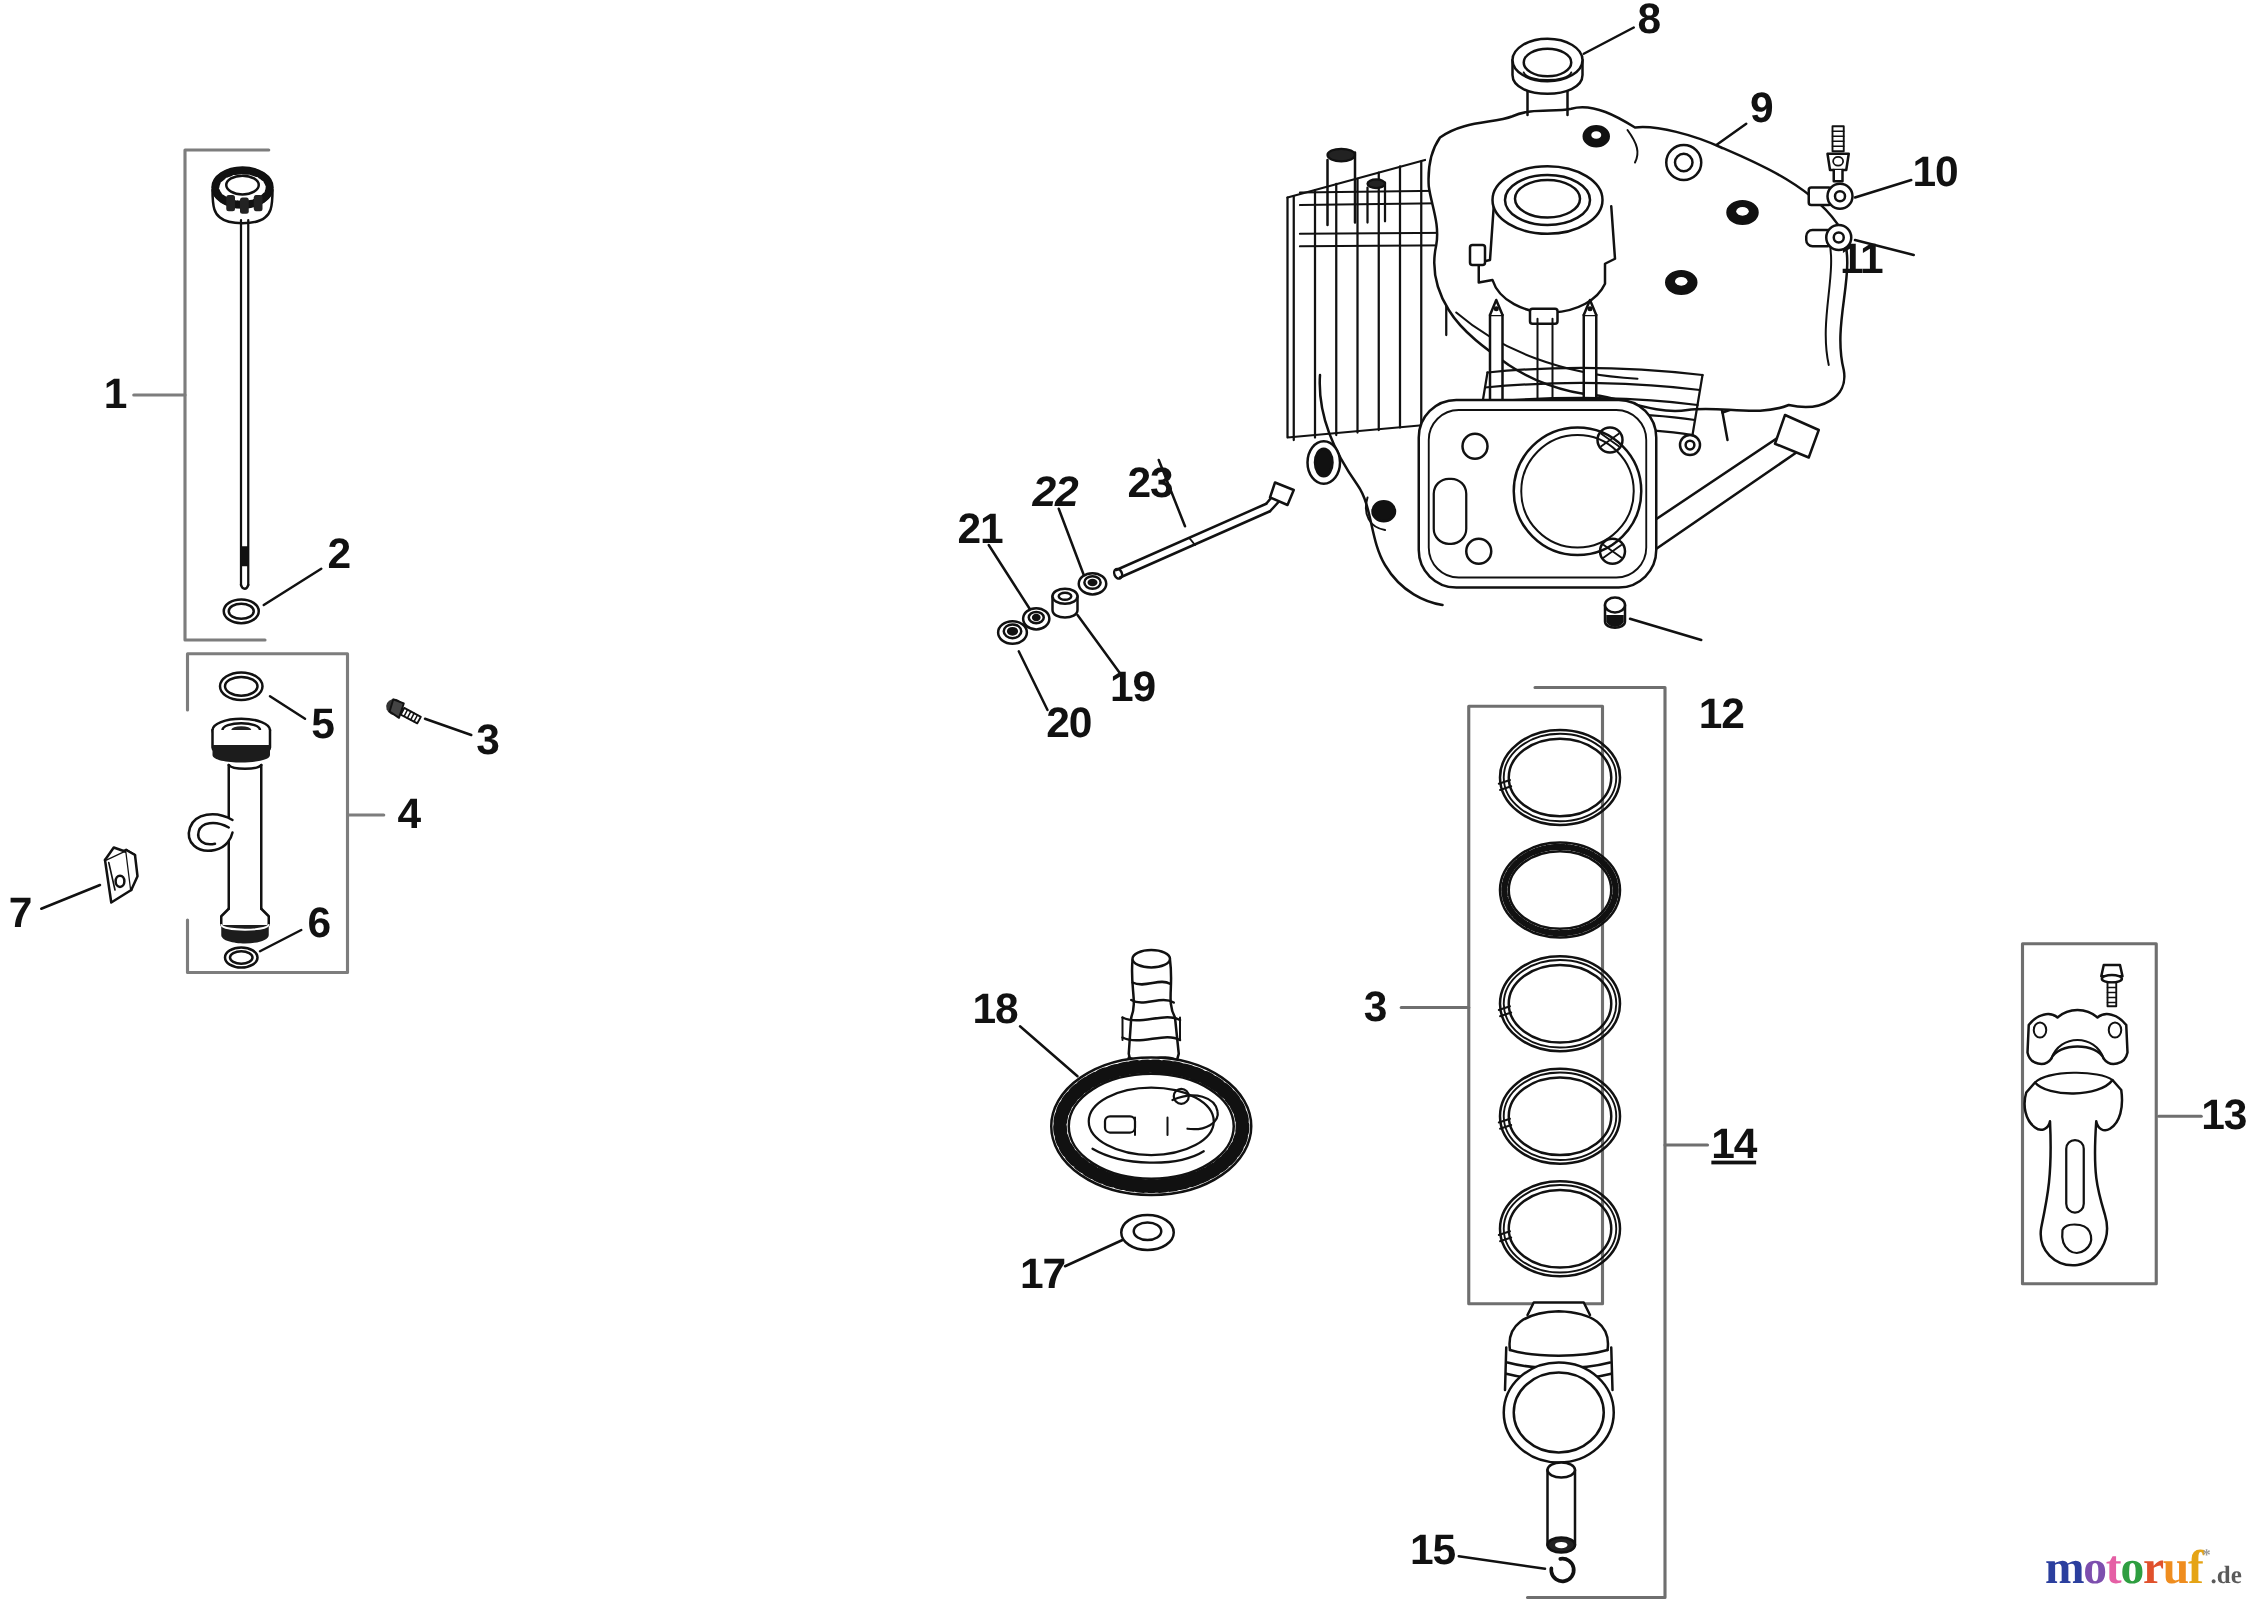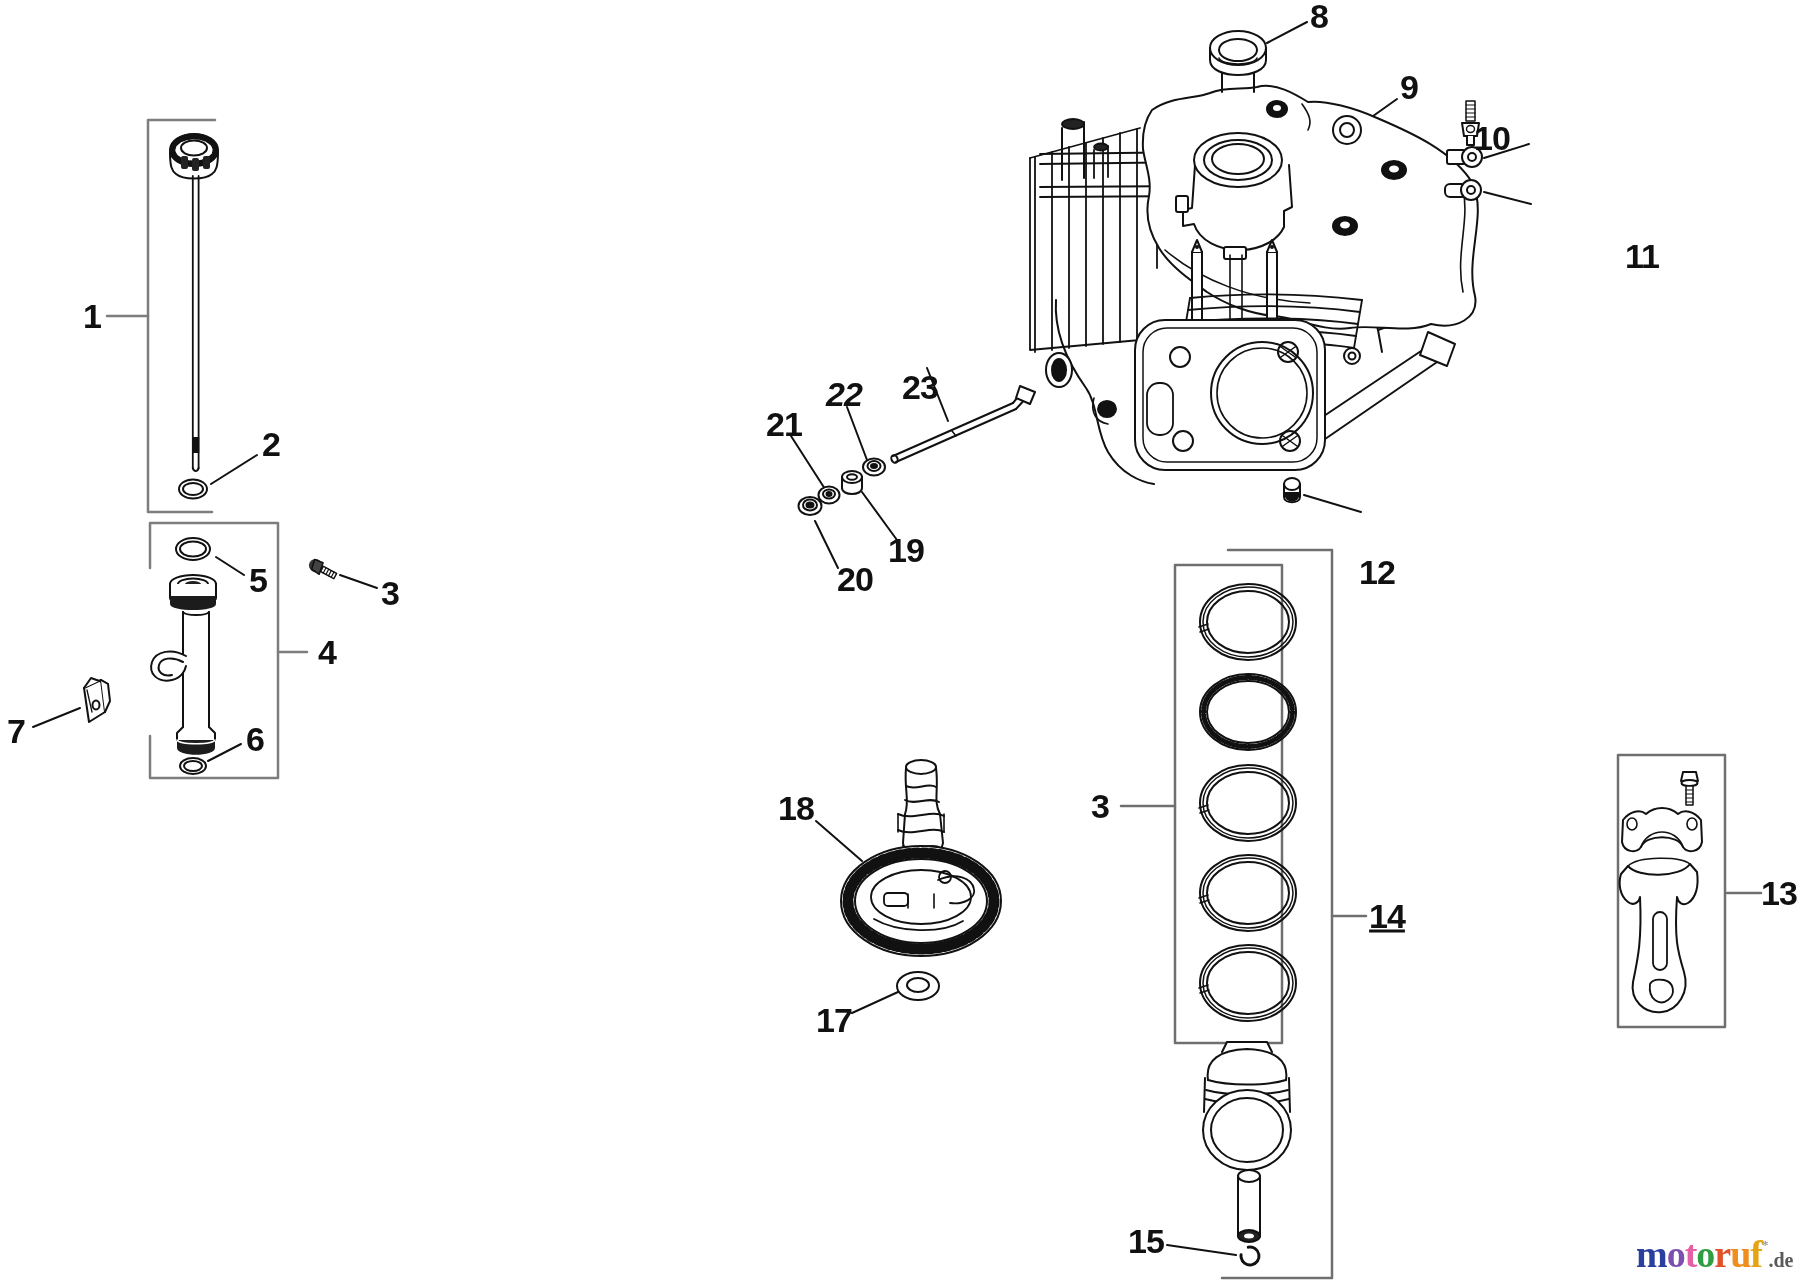--- a/index.html
+++ b/index.html
@@ -395,22 +395,22 @@
   <div id="labels-layer">
       <div class="part-label" style="left: 92px; top: 316px;">1</div>
       <div class="part-label" style="left: 271px; top: 444px;">2</div>
       <div class="part-label" style="left: 390px; top: 593px;">3</div>
       <div class="part-label" style="left: 327px; top: 652px;">4</div>
       <div class="part-label" style="left: 258px; top: 580px;">5</div>
       <div class="part-label" style="left: 255px; top: 739px;">6</div>
       <div class="part-label" style="left: 16px; top: 731px;">7</div>
       <div class="part-label" style="left: 1319px; top: 16px;">8</div>
       <div class="part-label" style="left: 1409px; top: 87px;">9</div>
-      <div class="part-label" style="left: 1492px; top: 138px;">10</div>
-      <div class="part-label" style="left: 1642px; top: 208px; margin-top: 48px;">11</div>
+      <div class="part-label" style="left: 1548px; top: 138px;">10</div>
+      <div class="part-label" style="left: 1489px; top: 208px;">11</div>
       <div class="part-label" style="left: 1377px; top: 540px; margin-top: 32px;">12</div>
       <div class="part-label" style="left: 1779px; top: 893px;">13</div>
       <div class="part-label" style="left: 1387px; top: 916px; text-decoration: underline;">14</div>
       <div class="part-label" style="left: 1146px; top: 1241px;">15</div>
       <div class="part-label" style="left: 1100px; top: 806px;">3</div>
       <div class="part-label" style="left: 834px; top: 1020px;">17</div>
       <div class="part-label" style="left: 796px; top: 808px;">18</div>
       <div class="part-label" style="left: 906px; top: 550px;">19</div>
       <div class="part-label" style="left: 855px; top: 579px;">20</div>
       <div class="part-label" style="left: 784px; top: 424px;">21</div>

